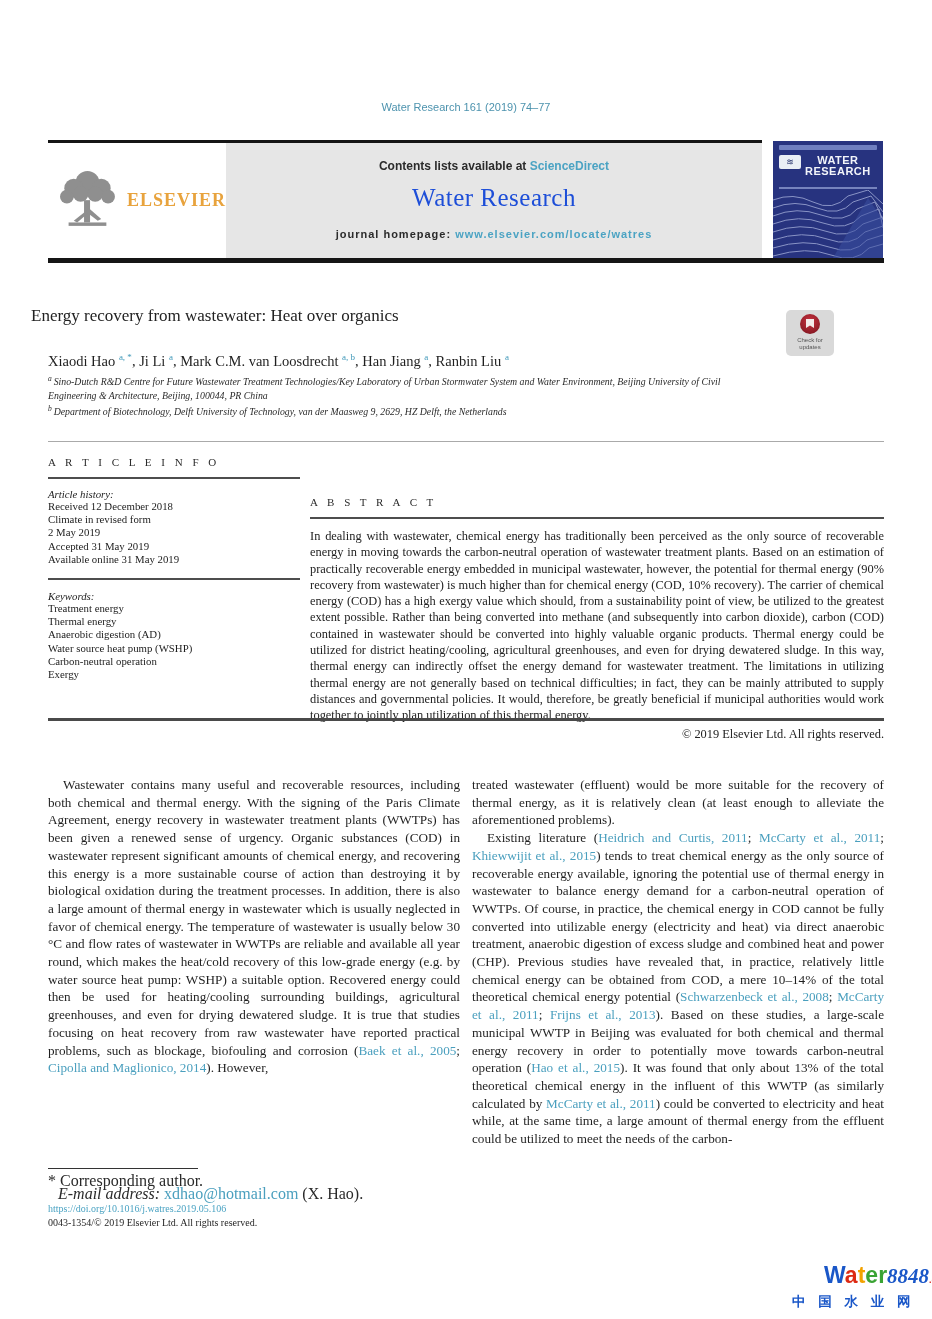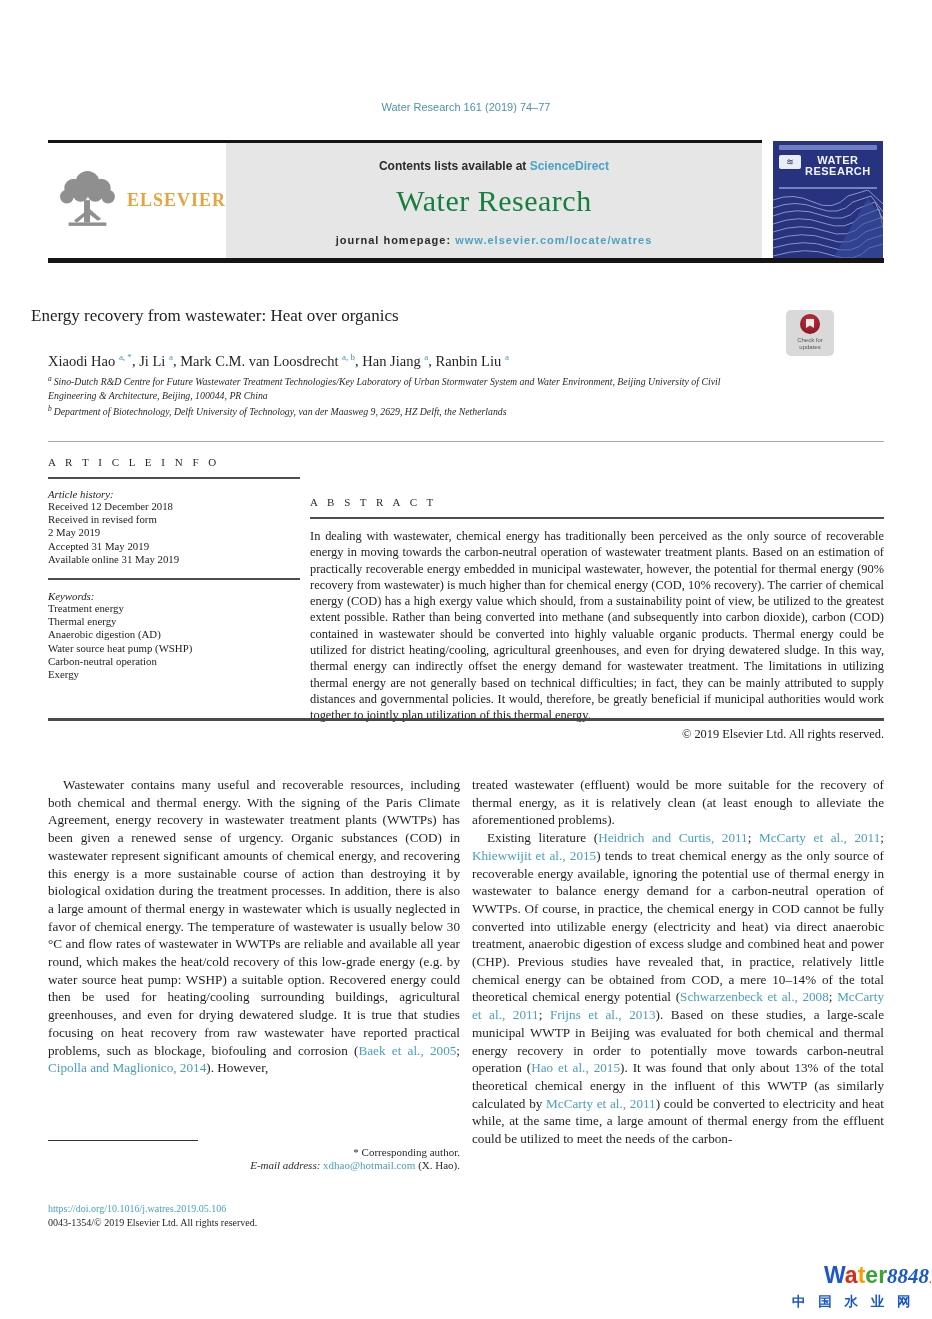--- a/index.html
+++ b/index.html
@@ -16,21 +16,21 @@
   .band{top:140px;left:48px;width:714px;height:118px;background:#e6e6e6;
     border-top:3px solid #151515;box-sizing:border-box;}
   .elsevier-box{position:absolute;left:0;top:0;width:178px;height:115px;background:#ffffff;
     display:flex;flex-direction:row;align-items:center;justify-content:flex-end;}
   .elsevier-text{font-family:"Liberation Serif", serif;font-size:18px;letter-spacing:1px;
     color:#e8a33d;font-weight:bold;line-height:20px;padding-bottom:2px;}
   .band-center{position:absolute;left:178px;right:0;top:0;bottom:0;text-align:center;}
   .contents-line{margin-top:16px;font-family:"Liberation Sans", sans-serif;
     font-size:12px;font-weight:bold;color:#2b2b2b;}
   .link-teal{color:#4ba3c3;}
-  .journal-title{margin-top:11px;font-size:30px;color:#15803d;letter-spacing:0.5px;}
+  .journal-title{margin-top:11px;font-size:25px;color:#1d4ed8;letter-spacing:0.5px;}
   .homepage-line{margin-top:16px;font-family:"Liberation Sans", sans-serif;
     font-size:11px;font-weight:bold;letter-spacing:1px;color:#2b2b2b;}
   .band-bottom-bar{top:258px;left:48px;width:836px;height:5px;background:#151515;}
   
   .cover{top:141px;left:773px;width:110px;height:117px;background:#27337f;overflow:hidden;}
   .cover-topbar{position:absolute;top:4px;left:6px;right:6px;height:5px;background:#6f7fc0;border-radius:1px;}
   .cover-head{position:absolute;top:14px;left:6px;right:4px;display:flex;align-items:flex-start;}
   .cover-minilogo{width:22px;height:14px;background:#e9eef5;border-radius:2px;color:#1d2a66;
     font-size:9px;line-height:14px;text-align:center;font-family:"DejaVu Sans", sans-serif;margin-right:4px;flex:none;}
   .cover-title{font-family:"Liberation Sans", sans-serif;font-weight:bold;color:#f2f4fa;
@@ -67,21 +67,21 @@
   .abstract-copyright{margin-top:3px;font-size:12.4px;text-align:right;color:#222222;}
   
   .section-divider{top:718px;left:48px;width:836px;height:3px;background:#4a4a4a;}
   .body-col{font-size:13.2px;line-height:17.7px;text-align:justify;color:#1f1f1f;hyphens:auto;}
   .body-left{top:776px;left:48px;width:412px;}
   .body-right{top:776px;left:472px;width:412px;}
   .para-indent{text-indent:15px;}
   .body-col p{margin:0;}
   .cite{color:#4a9fbe;}
   
-  .footnote{top:1140px;left:48px;width:412px;font-size:11px;line-height:13px;color:#2a2a2a;text-align:right;}
+  .footnote{top:1168px;left:48px;width:412px;font-size:16px;line-height:13px;color:#2a2a2a;}
   .footnote-rule{width:150px;height:1px;background:#333333;margin-bottom:5px;}
   .fn-email-label{font-style:italic;}
   .fn-indent{padding-left:10px;}
   .doi-block{top:1202px;left:48px;width:412px;font-size:10px;line-height:14px;}
   .doi-link{color:#4ba3c3;}
   .issn-line{color:#1f1f1f;}
   
   .watermark{top:1263px;left:792px;width:140px;font-family:"Liberation Sans", sans-serif;}
   .wm-word{font-size:23px;font-weight:bold;line-height:24px;white-space:nowrap;margin-left:32px;}
   .wm-8848{font-family:"Liberation Serif", serif;font-style:italic;font-weight:bold;
@@ -164,21 +164,21 @@
   <div><sup class="aff-sup">a </sup><span>Sino-Dutch R&amp;D Centre for Future Wastewater Treatment Technologies/Key Laboratory of Urban Stormwater System and Water Environment, Beijing University of Civil Engineering &amp; Architecture, Beijing, 100044, PR China</span></div>
   <div><sup class="aff-sup">b </sup><span>Department of Biotechnology, Delft University of Technology, van der Maasweg 9, 2629, HZ Delft, the Netherlands</span></div>
 </div>
 <div class="abs title-rule"></div>
 
 <div class="abs info-col">
   <div class="sec-heading">A R T I C L E  I N F O</div>
   <div class="heavy-rule"></div>
   <div class="info-label">Article history:</div>
   <div class="info-line">Received 12 December 2018</div>
-  <div class="info-line">Received in revised form</div>
+  <div class="info-line">Climate in revised form</div>
   <div class="info-line">2 May 2019</div>
   <div class="info-line">Accepted 31 May 2019</div>
   <div class="info-line">Available online 31 May 2019</div>
   <div class="info-divider"></div>
   <div class="info-label" style="margin-top:0;">Keywords:</div>
   <div class="info-line">Treatment energy</div>
   <div class="info-line">Thermal energy</div>
   <div class="info-line">Anaerobic digestion (AD)</div>
   <div class="info-line">Water source heat pump (WSHP)</div>
   <div class="info-line">Carbon-neutral operation</div>

